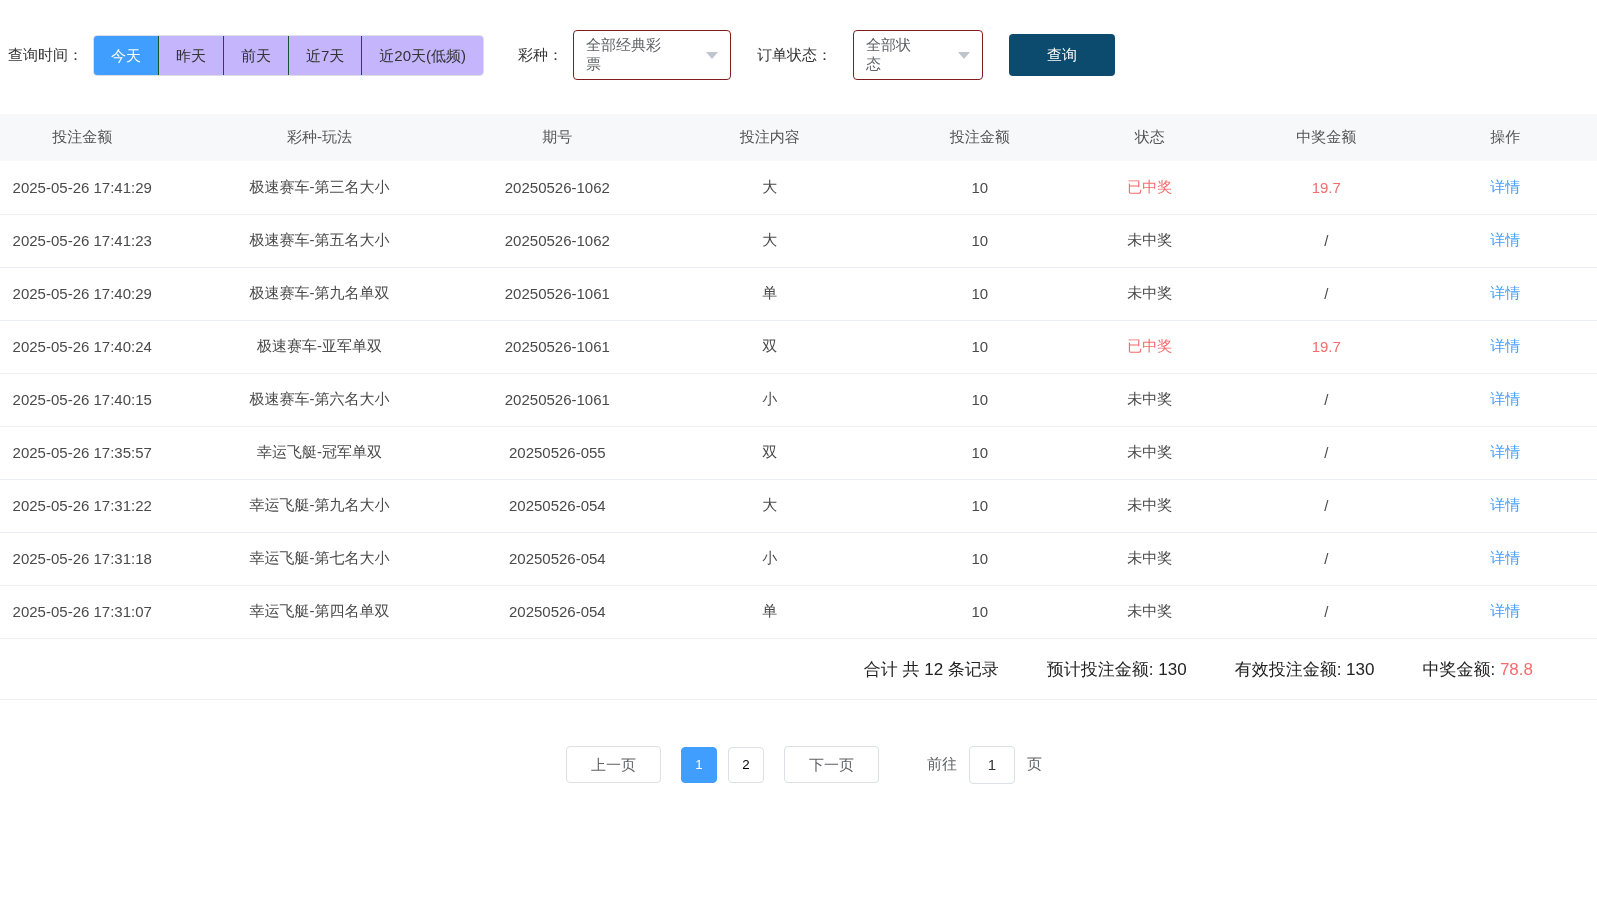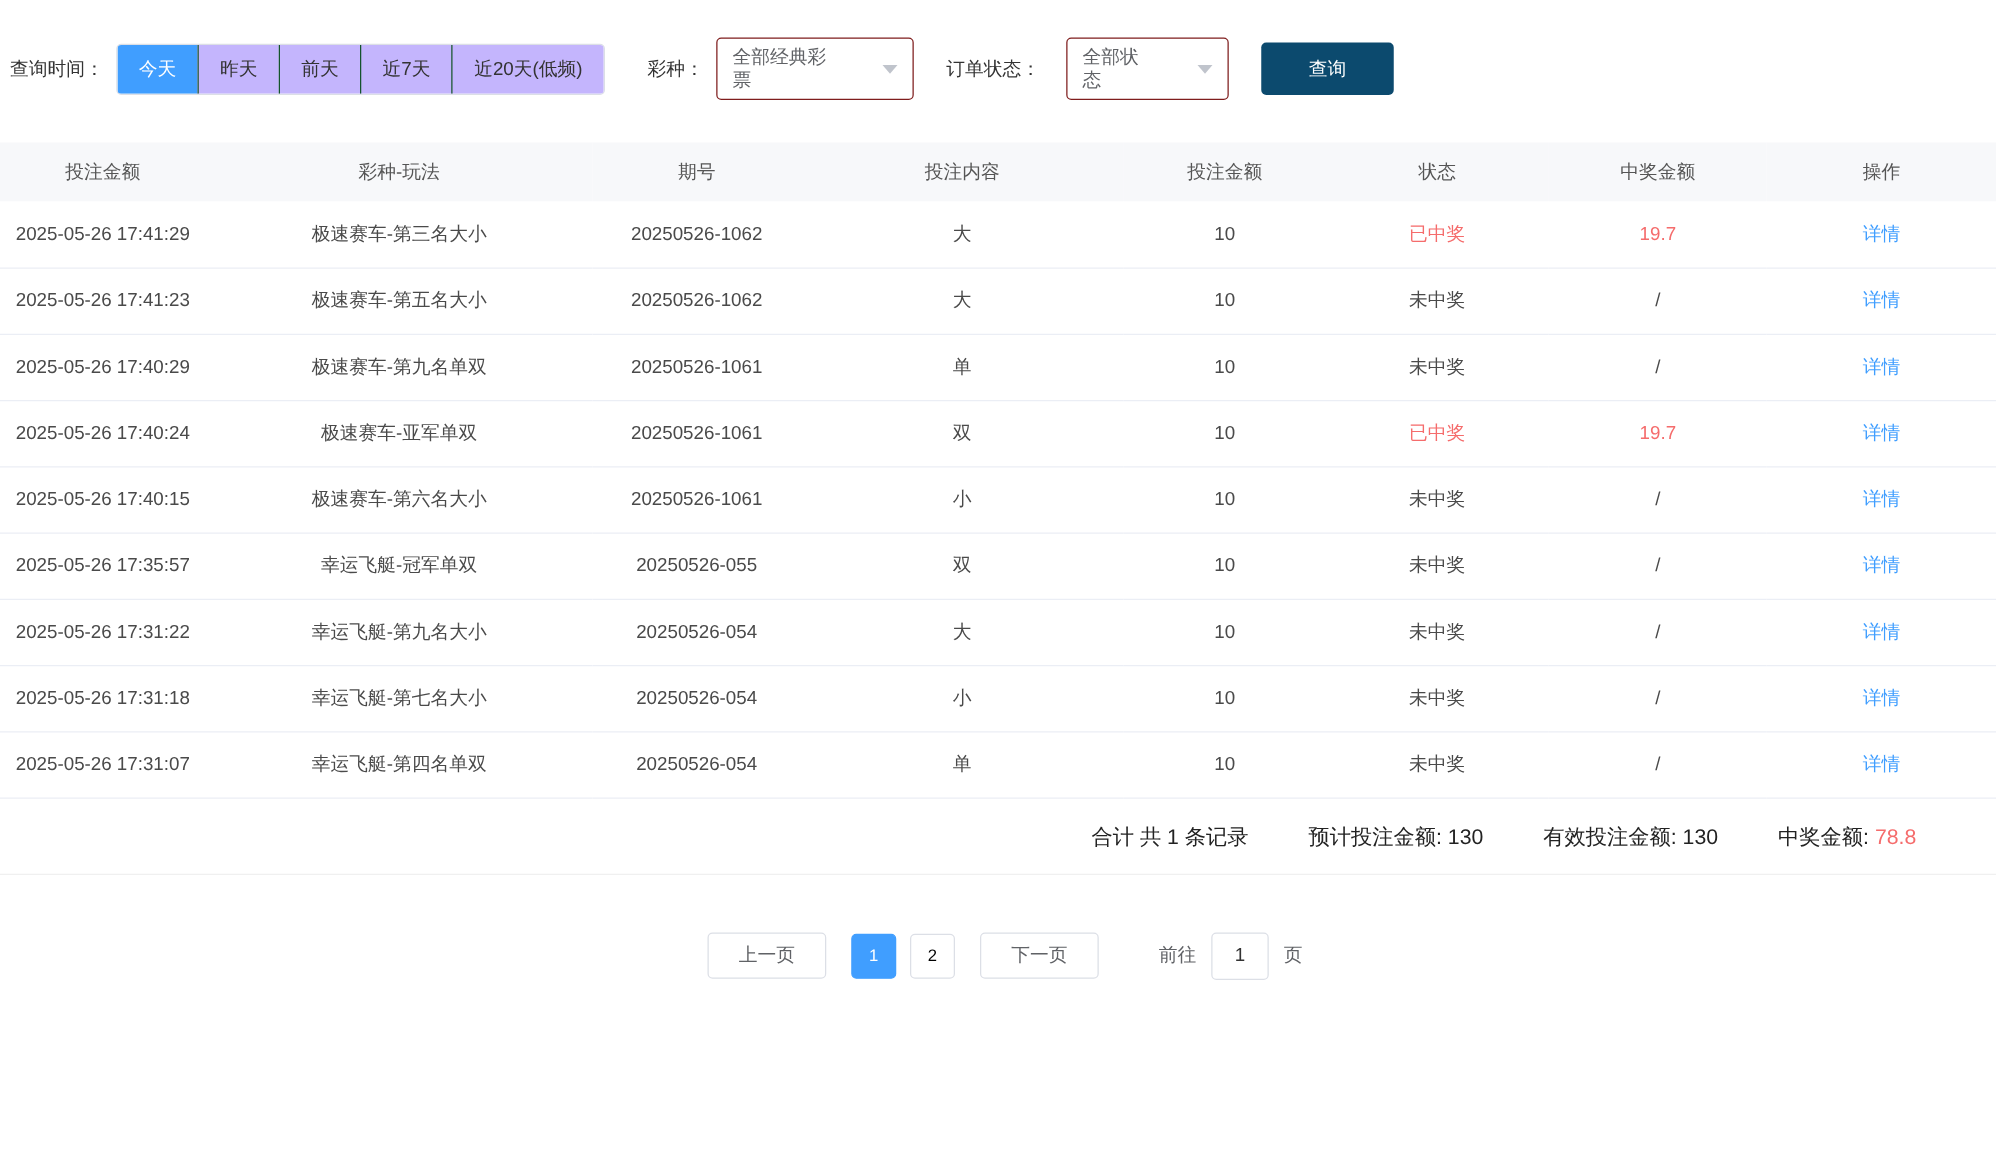--- a/index.html
+++ b/index.html
@@ -191,21 +191,21 @@
           <td>单</td>
           <td>10</td>
           <td>未中奖</td>
           <td>/</td>
           <td><a class="detail-link">详情</a></td>
         </tr>
       </tbody>
   </table>
 
   <div class="summary">
-    <span>合计 共 1 条记录</span>
+    <span>合计 共 12 条记录</span>
     <span>预计投注金额: 130</span>
     <span>有效投注金额: 130</span>
     <span><span>中奖金额: </span><span class="red-val">78.8</span></span>
   </div>
 
   <div class="pagination">
     <button class="pg-btn pg-prev">上一页</button>
     <button class="pg-num active">1</button>
     <button class="pg-num">2</button>
     <button class="pg-btn pg-next">下一页</button>

